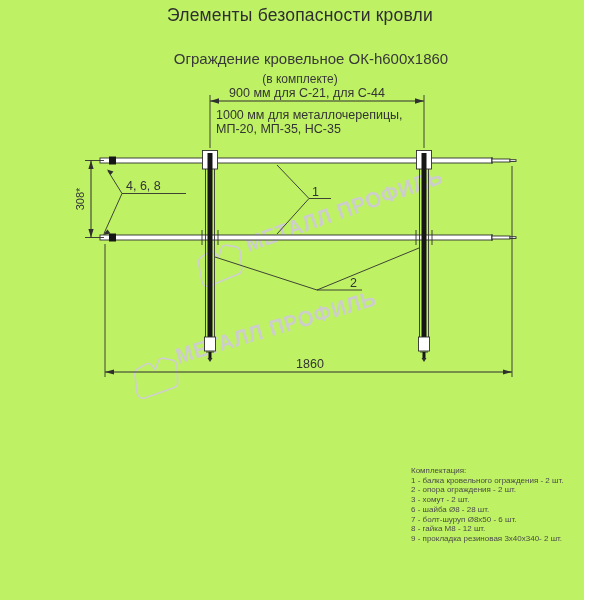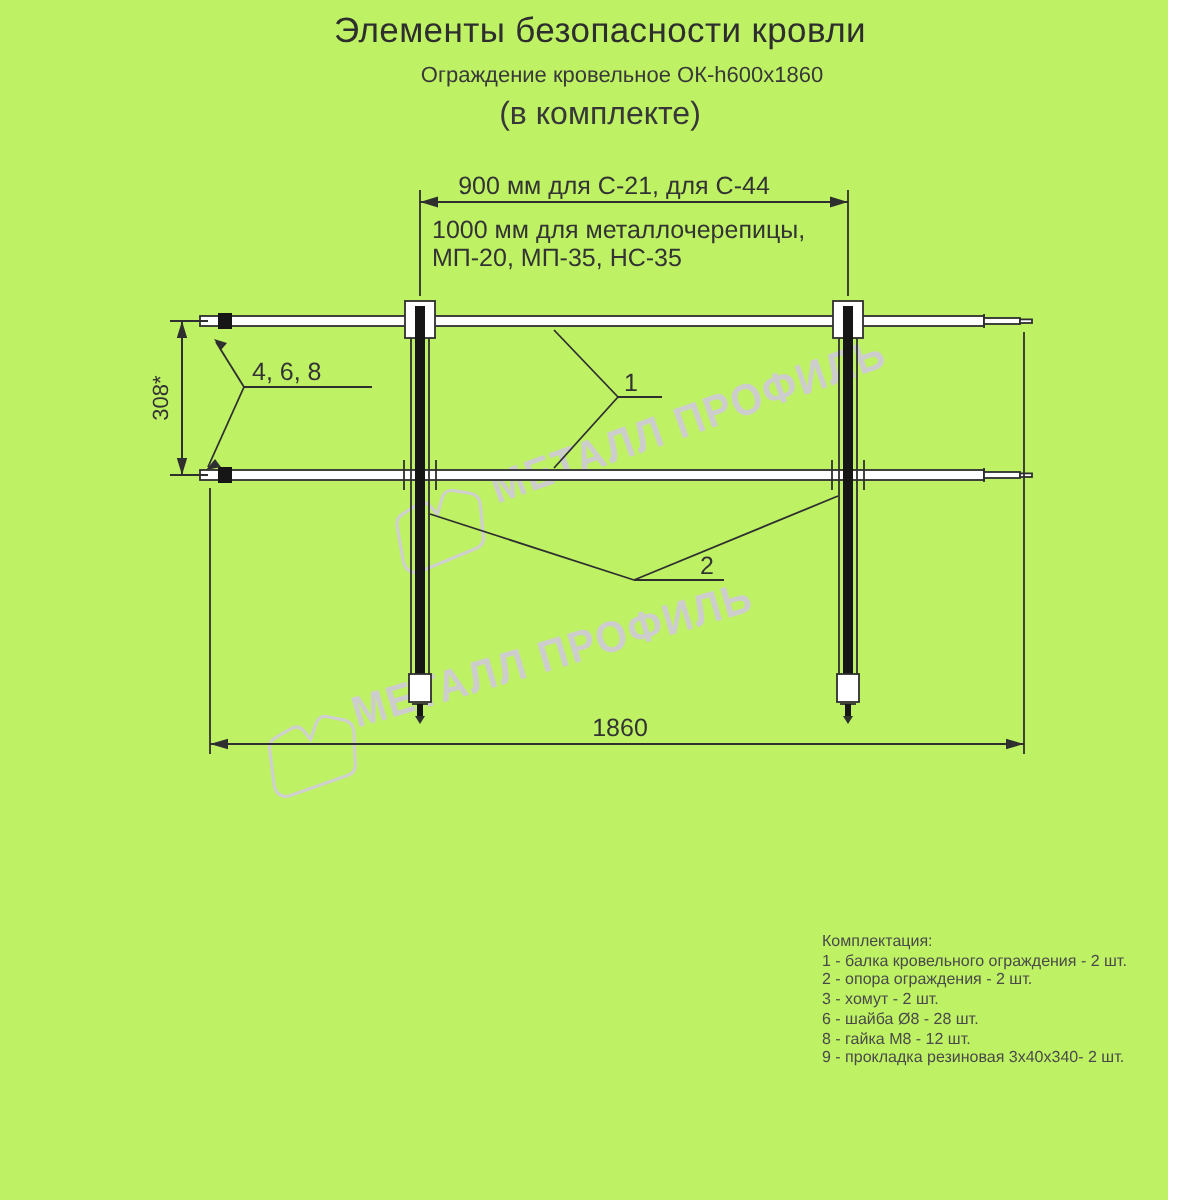--- a/index.html
+++ b/index.html
@@ -2,22 +2,22 @@
 <html><head>
 <meta charset="utf-8">
 <style>
   html,body { margin:0; padding:0; background:#ffffff; }
   .page {
     position:relative; width:584px; height:600px; overflow:hidden;
     background:#bef264; font-family:"Liberation Sans", sans-serif;
   }
   .titleblock { position:absolute; top:5px; left:0; width:600px; text-align:center; color:#2e2e2e; }
   .t1 { font-size:17.5px; letter-spacing:.2px; }
-  .t2 { font-size:11px; margin-top:6px; color:#383838;padding-left:22px; }
-  .t3 { font-size:16px; margin-top:5px; color:#383838; }
+  .t2 { font-size:15px; margin-top:24px; color:#383838;padding-left:22px; }
+  .t3 { font-size:12px; margin-top:5px; color:#383838; }
   .drawing { position:absolute; left:0; top:0; width:600px; height:600px; }
   .parts {
     position:absolute; left:411px; top:466px;
     font-size:8px; line-height:9.7px; color:#4a4a4a; white-space:nowrap;
   }
   svg text { font-family:"Liberation Sans", sans-serif; fill:#333333; }
   svg .dimtxt { font-size:12.5px; }
   svg .smalltxt { font-size:11px; }
   svg .wmtxt { font-size:22px; font-weight:600; fill:#cdcdcd; letter-spacing:1px; }
   svg .ln { stroke:#2f2f2f; stroke-width:1; fill:none; }
@@ -144,17 +144,18 @@
       <text class="dimtxt" x="310" y="368" text-anchor="middle">1860</text>
     </g>
   </svg>
 
   <div class="parts">
     <div>Комплектация:</div>
     <div>1 - балка кровельного ограждения - 2 шт.</div>
     <div>2 - опора ограждения - 2 шт.</div>
     <div>3 - хомут - 2 шт.</div>
     <div>6 - шайба Ø8 - 28 шт.</div>
+    <div>7 - болт-шуруп Ø8х50 - 6 шт.</div>
     <div>8 - гайка М8 - 12 шт.</div>
     <div>9 - прокладка резиновая 3х40х340- 2 шт.</div>
   </div>
 
 </div>
 
 </body></html>

